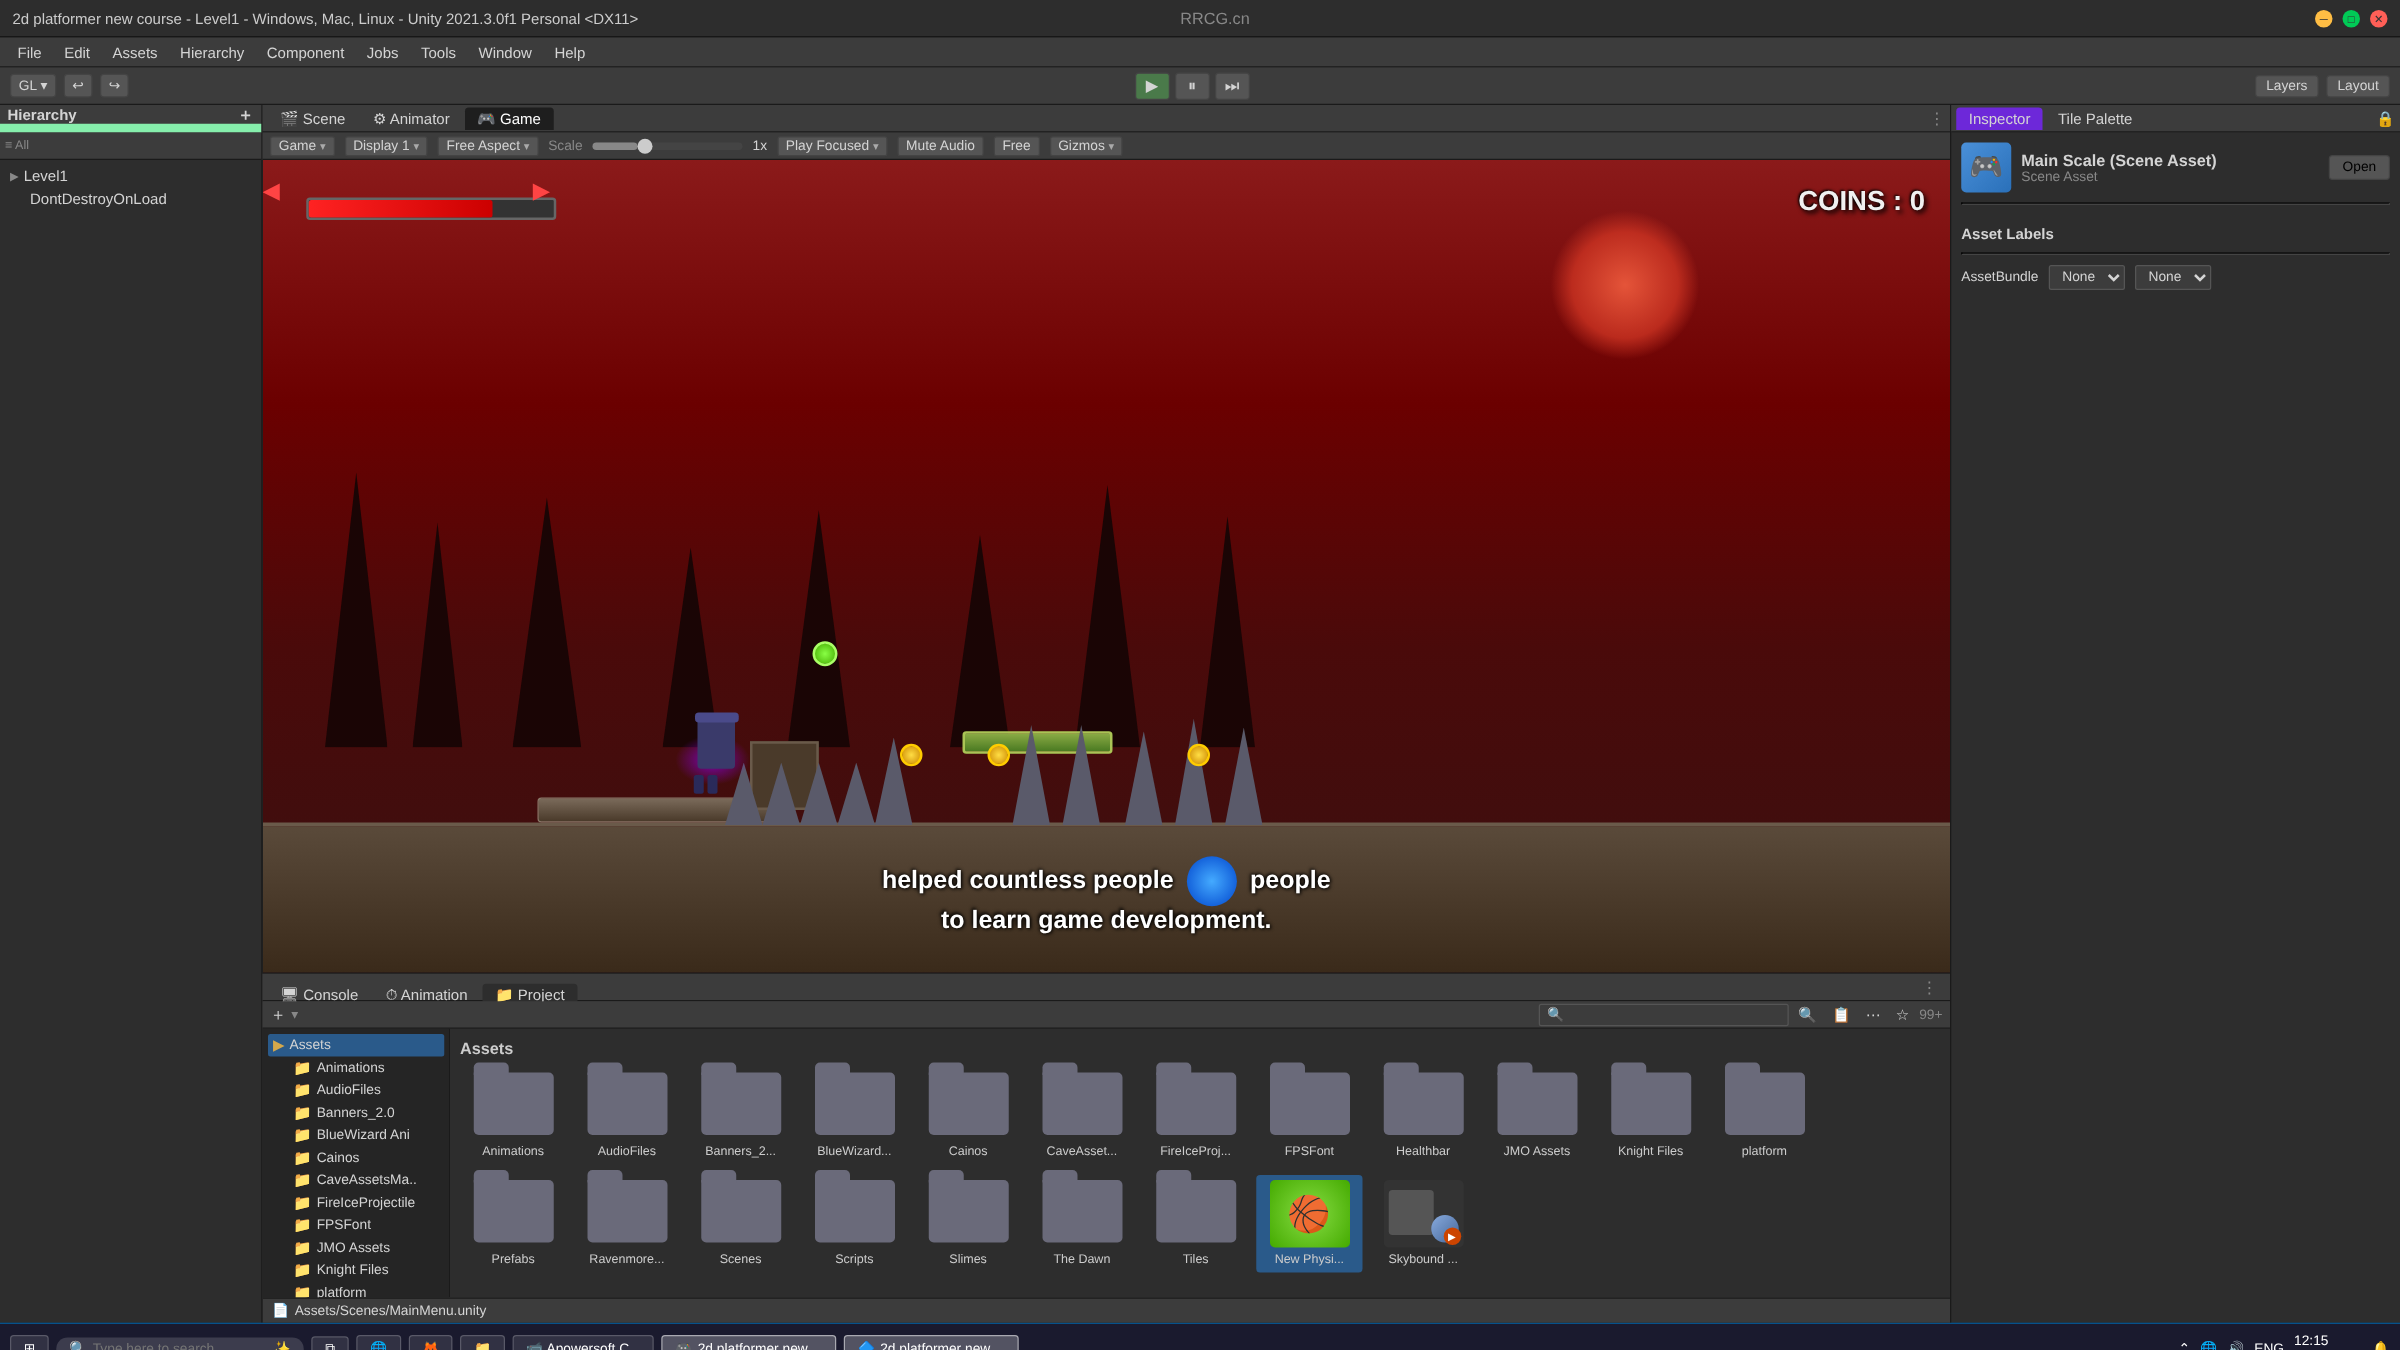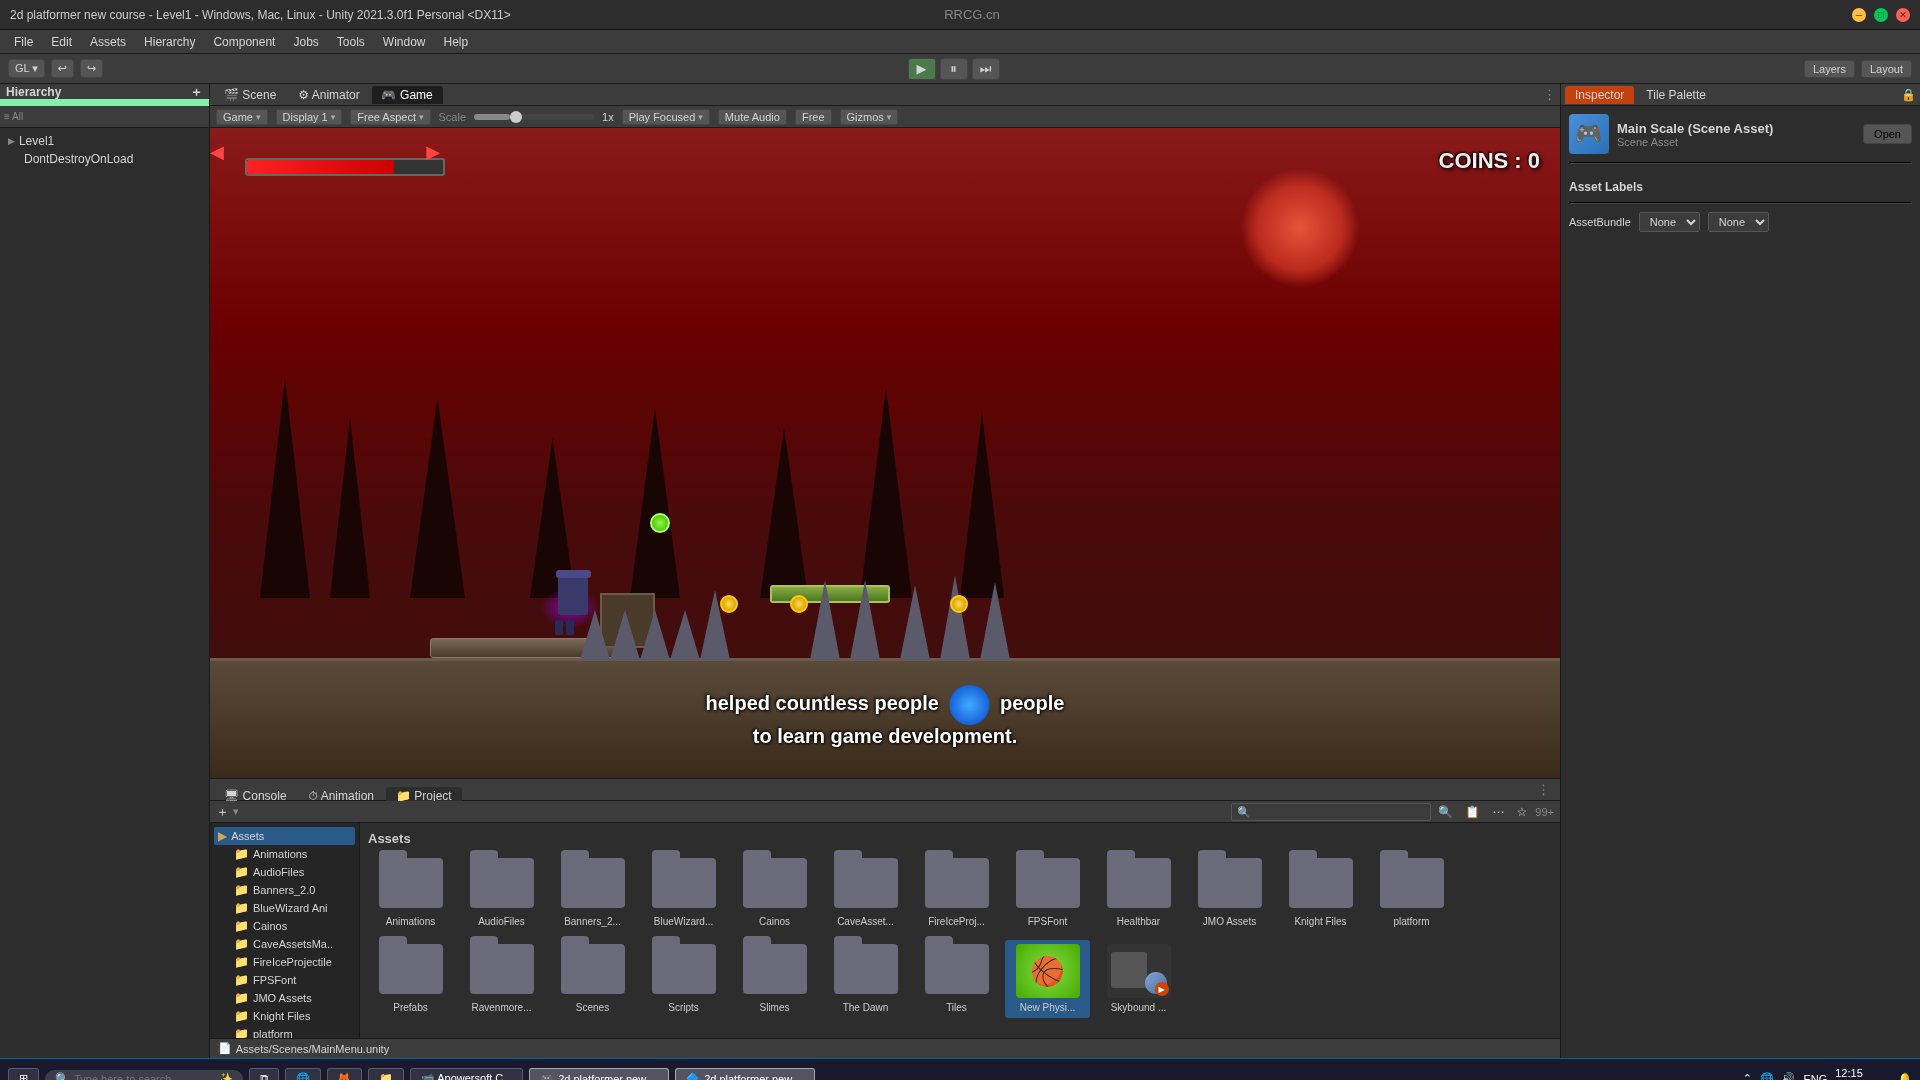--- a/index.html
+++ b/index.html
@@ -87,21 +87,21 @@
     .folder-shape { width: 64px; height: 50px; background: #6a6a7a; border-radius: 0 4px 4px 4px; position: relative; }
     .folder-shape::before { content: ''; position: absolute; top: -8px; left: 0; width: 28px; height: 10px; background: #6a6a7a; border-radius: 4px 4px 0 0; }
     .asset-label { font-size: 10px; text-align: center; color: #ccc; word-break: break-all; line-height: 1.2; }
     .asset-special { width: 64px; height: 54px; display: flex; align-items: center; justify-content: center; border-radius: 4px; }
     .project-toolbar { height: 22px; background: #3c3c3c; display: flex; align-items: center; padding: 0 6px; gap: 4px; border-bottom: 1px solid #1a1a1a; }
 
     
     #right-panel { width: 360px; background: #2d2d2d; border-left: 1px solid #1a1a1a; display: flex; flex-direction: column; }
     #inspector-tabs { height: 22px; background: #3c3c3c; display: flex; align-items: center; padding: 0 4px; gap: 2px; border-bottom: 1px solid #1a1a1a; }
     .inspector-tab { padding: 2px 10px; cursor: pointer; font-size: 12px; border-radius: 3px 3px 0 0; }
-    .inspector-tab.active { background: #c2410c; }
+    .inspector-tab.active { background: #6d28d9; }
     #inspector-content { flex: 1; padding: 8px; overflow-y: auto; }
     .inspector-header { display: flex; align-items: center; gap: 8px; margin-bottom: 8px; }
     .inspector-icon { width: 40px; height: 40px; background: linear-gradient(135deg, #4a90d9 0%, #2a70b9 100%); border-radius: 4px; display: flex; align-items: center; justify-content: center; font-size: 20px; }
     .inspector-title { font-size: 13px; font-weight: bold; }
     .inspector-subtitle { font-size: 11px; color: #888; }
     .open-btn { padding: 3px 10px; background: #555; border: 1px solid #444; border-radius: 3px; cursor: pointer; font-size: 11px; margin-left: auto; }
     .inspector-asset-labels { margin-top: 16px; }
     .label-header { font-size: 12px; font-weight: bold; margin-bottom: 4px; }
     .asset-bundle { margin-top: 8px; display: flex; align-items: center; gap: 8px; font-size: 11px; }
     .bundle-select { background: #3c3c3c; border: 1px solid #555; color: #d4d4d4; padding: 2px 6px; font-size: 11px; border-radius: 2px; }

